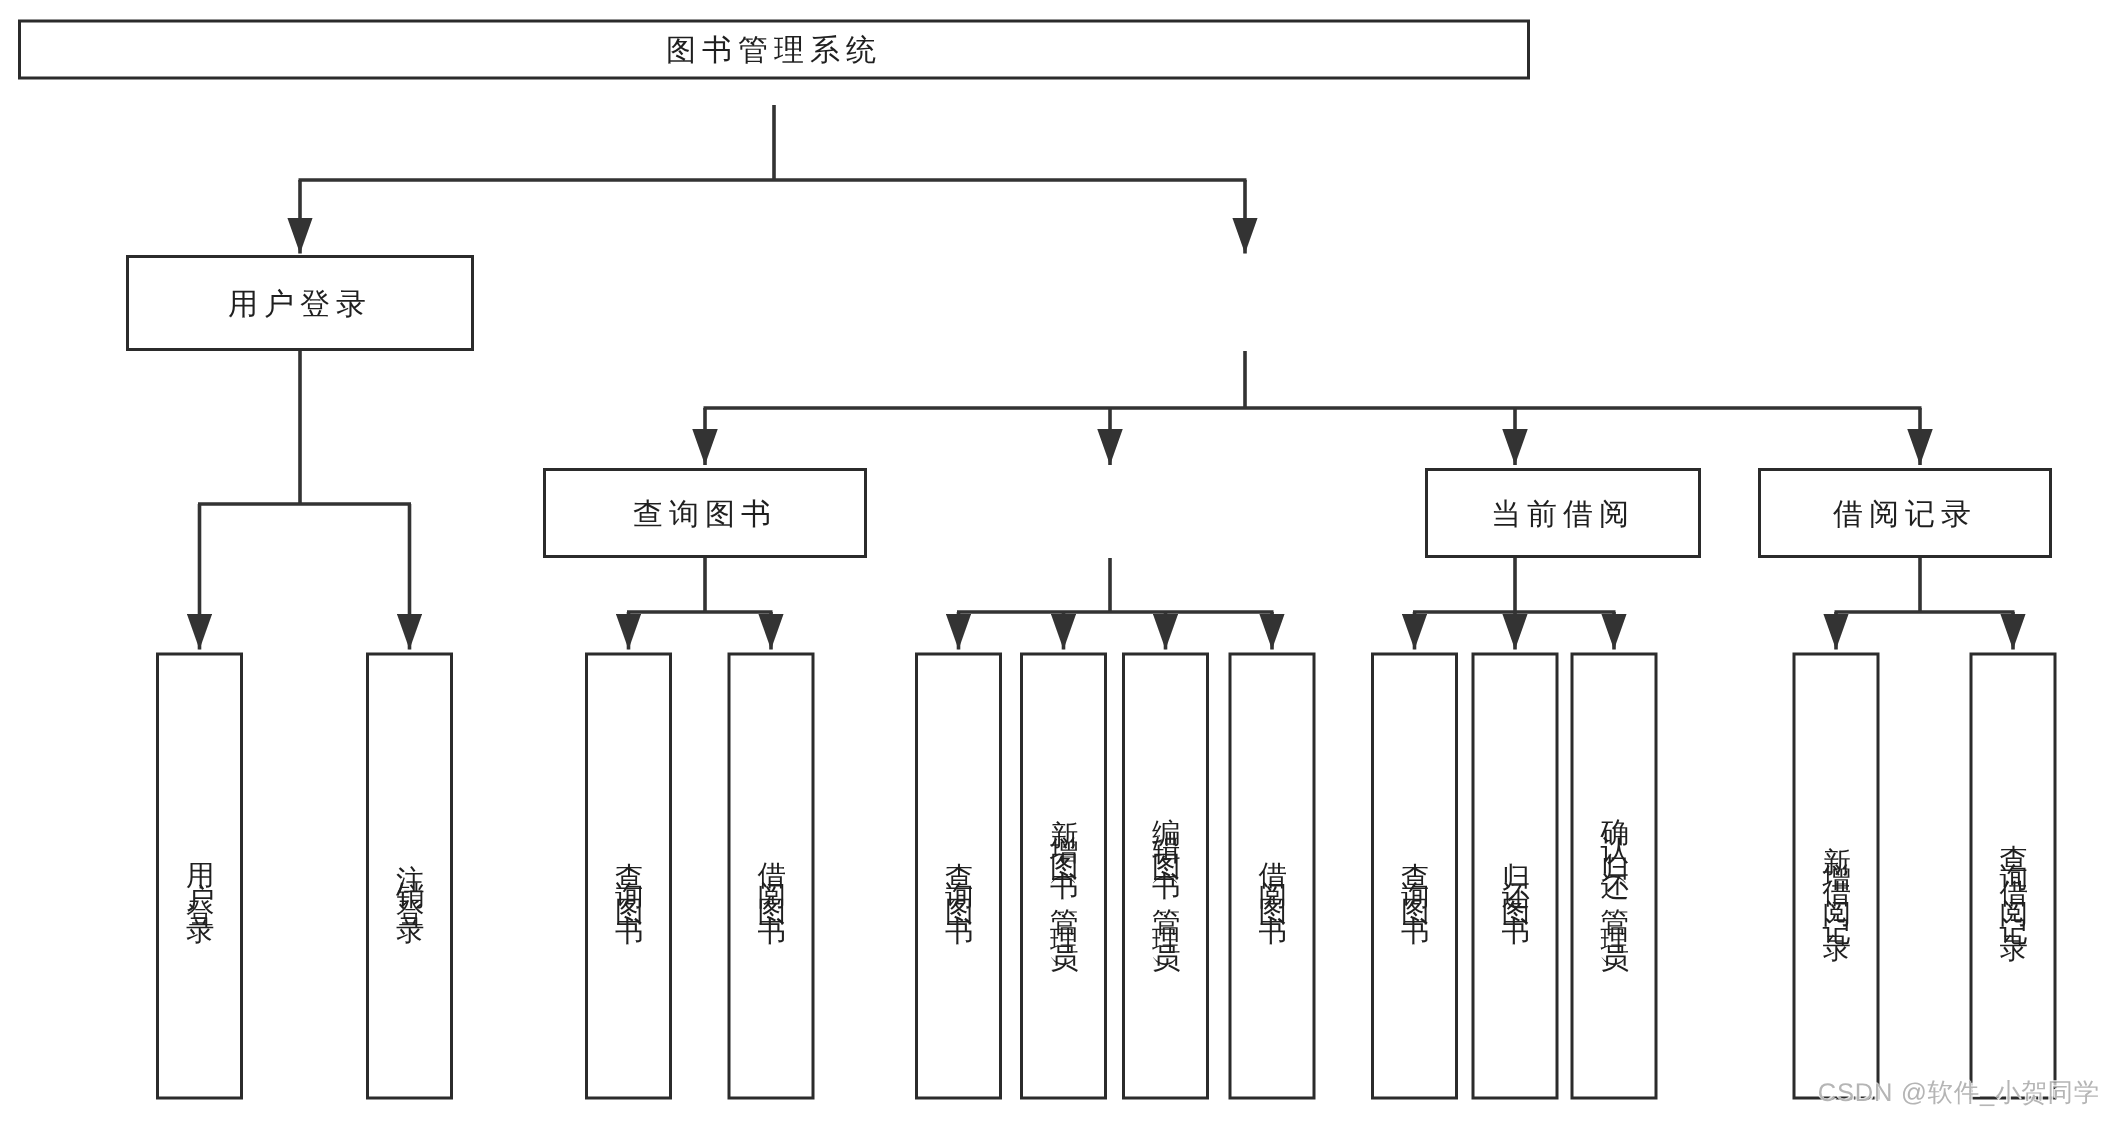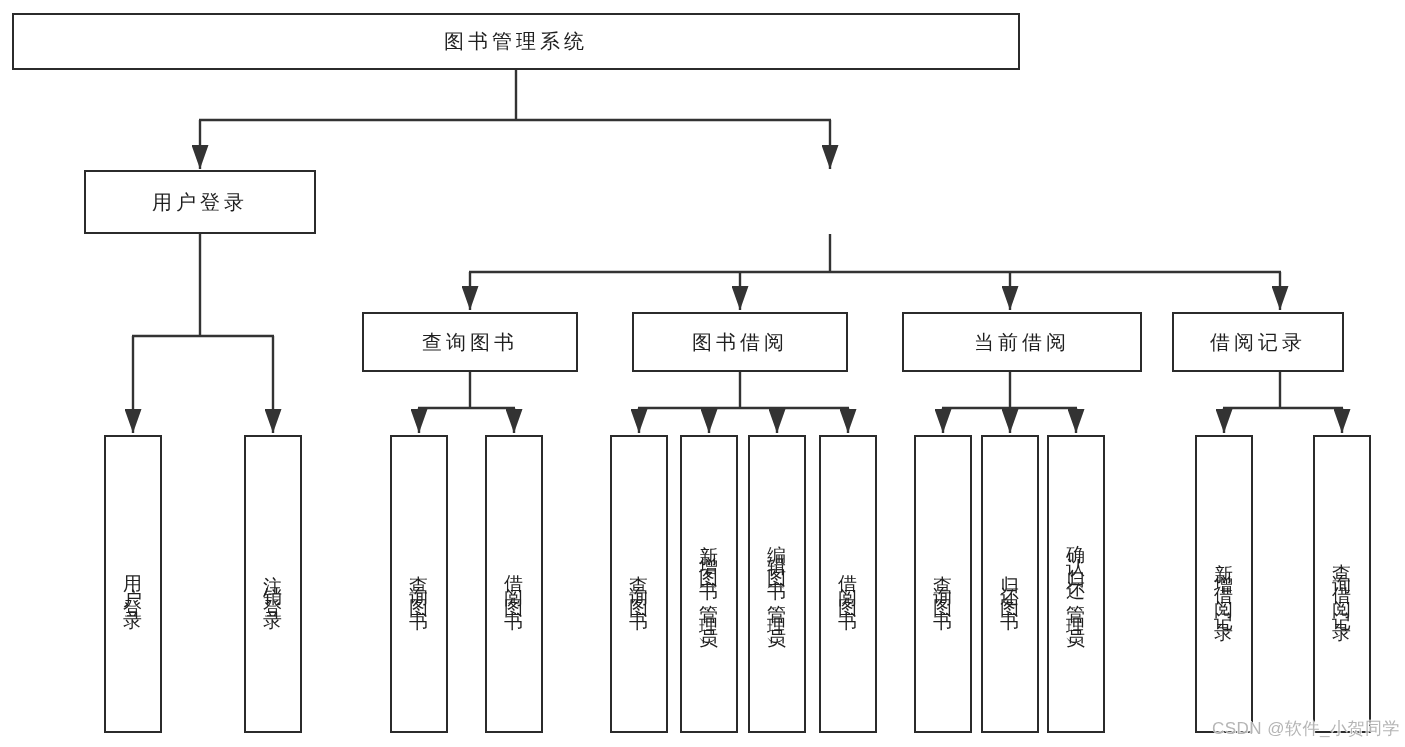--- a/index.html
+++ b/index.html
@@ -98,28 +98,27 @@
     <path class="wire" d="M1010 372 V408 M942 408 H1077"></path>
     <line class="wire" x1="943" y1="408" x2="943" y2="433" marker-end="url(#arrow)"></line>
     <line class="wire" x1="1010" y1="408" x2="1010" y2="433" marker-end="url(#arrow)"></line>
     <line class="wire" x1="1076" y1="408" x2="1076" y2="433" marker-end="url(#arrow)"></line>
 
     <path class="wire" d="M1280 372 V408 M1223 408 H1343"></path>
     <line class="wire" x1="1224" y1="408" x2="1224" y2="433" marker-end="url(#arrow)"></line>
     <line class="wire" x1="1342" y1="408" x2="1342" y2="433" marker-end="url(#arrow)"></line>
   </svg>
 
-  <div class="node h" style="left:12px; top:13px; width:1008px; height:57px;">图书管理系统</div>
+  <div class="node h" style="left:12px; top:13px; width:1008px; height:40px;">图书管理系统</div>
 
   <div class="node h" style="left:84px; top:170px; width:232px; height:64px;">用户登录</div>
 
   <div class="node h" style="left:362px; top:312px; width:216px; height:60px;">查询图书</div>
-  <div class="node h" style="left:632px; top:312px; width:216px; height:60px;">图书借阅</div>
-  <div class="node h" style="left:902px; top:312px; width:240px; height:60px;">当前借阅</div>
-  <div class="node h" style="left:1172px; top:312px; width:172px; height:60px;">借阅记录</div>
+  <div class="node h" style="left:950px; top:312px; width:184px; height:60px;">当前借阅</div>
+  <div class="node h" style="left:1172px; top:312px; width:196px; height:60px;">借阅记录</div>
 
   <div class="node v" style="left:104px; top:435px; width:58px; height:298px;">用户登录</div>
   <div class="node v" style="left:244px; top:435px; width:58px; height:298px;">注销登录</div>
 
   <div class="node v" style="left:390px; top:435px; width:58px; height:298px;">查询图书</div>
   <div class="node v" style="left:485px; top:435px; width:58px; height:298px;">借阅图书</div>
 
   <div class="node v" style="left:610px; top:435px; width:58px; height:298px;">查询图书</div>
   <div class="node v" style="left:680px; top:435px; width:58px; height:298px;">新增图书（管理员）</div>
   <div class="node v" style="left:748px; top:435px; width:58px; height:298px;">编辑图书（管理员）</div>

